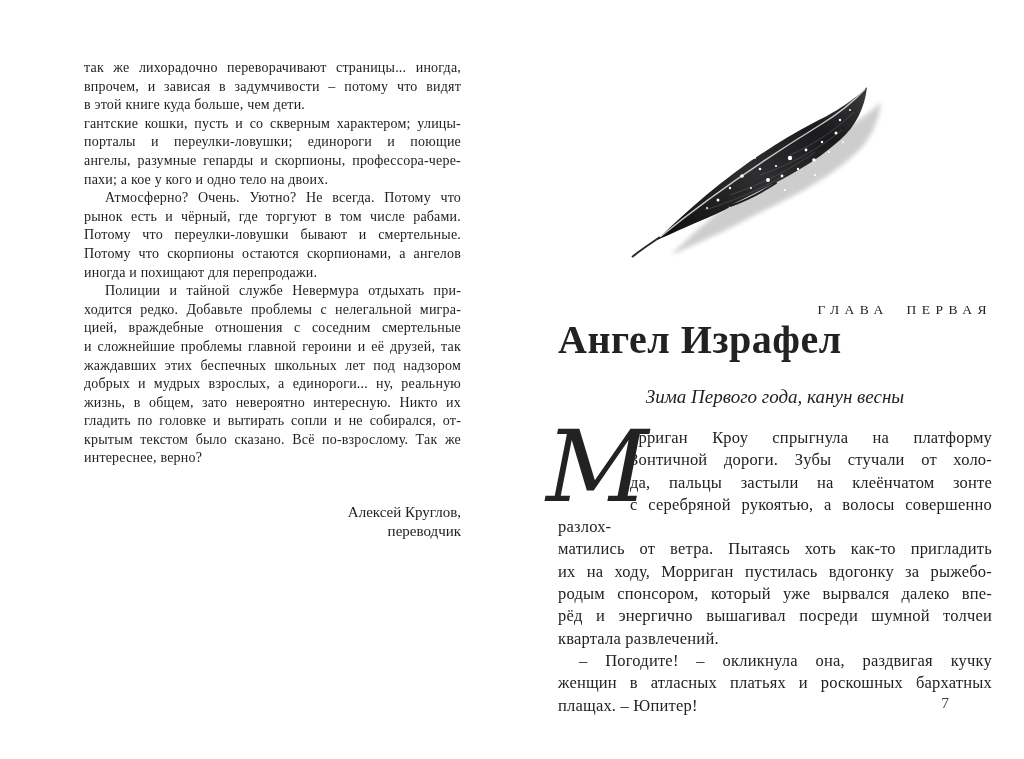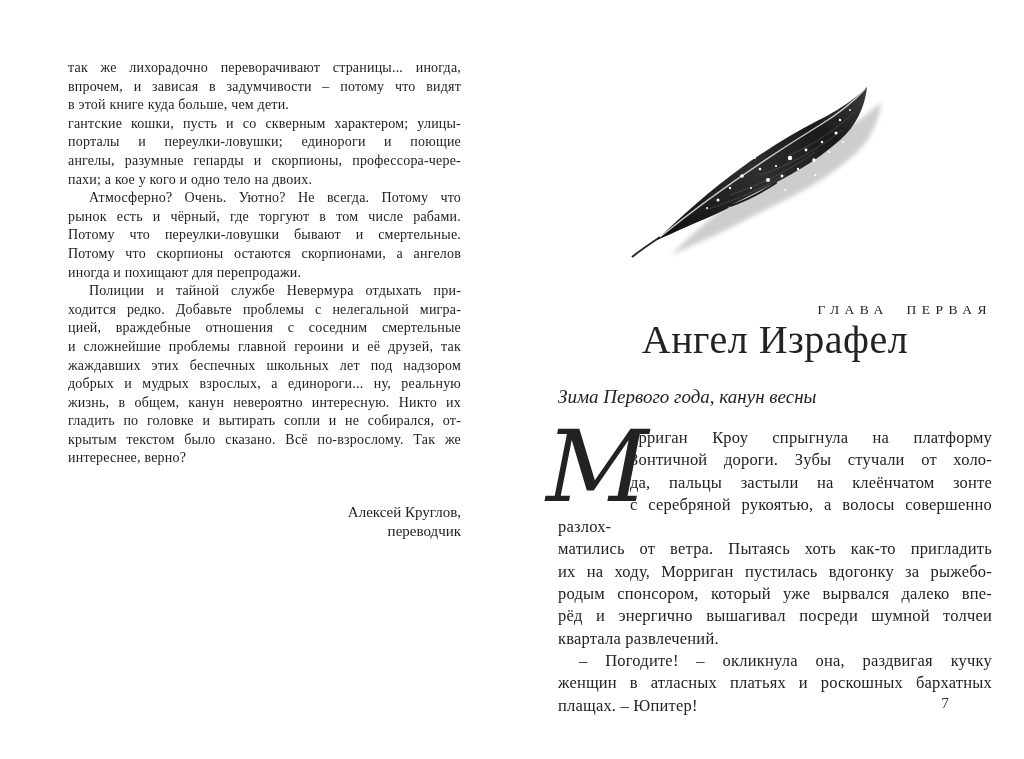--- a/index.html
+++ b/index.html
@@ -5,42 +5,42 @@
   html,body{margin:0;padding:0;}
   body{
     width:1024px;height:759px;background:#ffffff;
     font-family:"Liberation Serif","DejaVu Serif",serif;
     color:#222222;overflow:hidden;
   }
   .spread{position:relative;width:1024px;height:759px;background:#ffffff;}
 
   
   .left-page-text{position:absolute;left:68px;top:59px;width:393px;}
-  .left-page-text .line{font-size:14px;line-height:18.6px;letter-spacing:0.2px;}
+  .left-page-text .line{font-size:14px;line-height:18.6px;letter-spacing:0.2px;margin-left:16px;}
   .line{white-space:normal;}
   .line.j{text-align:justify;text-align-last:justify;}
   .line.i{text-indent:21px;}
   .signature{
     position:absolute;left:68px;top:503px;width:393px;
     text-align:right;font-size:15px;line-height:19px;
   }
 
   
   .right-page{position:absolute;left:558px;top:0;width:434px;height:759px;}
   .feather-wrap{position:absolute;left:52px;top:70px;width:300px;height:190px;}
   .chapter-label{
     position:absolute;top:302px;left:0;width:100%;text-align:right;
     font-size:13.5px;letter-spacing:5.5px;word-spacing:9px;font-weight:500;
   }
   .chapter-title{
-    position:absolute;top:318px;left:0;width:100%;text-align:center;
-    font-size:40px;line-height:44px;font-weight:normal;letter-spacing:0.5px;
+    position:absolute;top:318px;left:0;width:100%;text-align:left;
+    font-size:40px;line-height:44px;font-weight:bold;letter-spacing:0.5px;
   }
   .chapter-subtitle{
-    position:absolute;top:386px;left:0;width:100%;
+    position:absolute;top:386px;left:0;width:100%;text-align:center;
     font-style:italic;font-size:19px;
   }
   .chapter-body{position:absolute;top:427px;left:0;width:434px;}
   .chapter-body .line{font-size:16.5px;line-height:22.3px;letter-spacing:0.2px;}
   .dropcap{
     float:left;width:78px;height:66px;margin:2px 6px 0 -12px;
     font-style:italic;font-size:100px;line-height:76px;text-align:center;
     font-family:"DejaVu Serif","Liberation Serif",serif;
   }
   .page-number{
@@ -65,21 +65,21 @@
       <div class="line j">рынок есть и чёрный, где торгуют в том числе рабами.</div>
       <div class="line j">Потому что переулки-ловушки бывают и смертельные.</div>
       <div class="line j">Потому что скорпионы остаются скорпионами, а ангелов</div>
       <div class="line">иногда и похищают для перепродажи.</div>
       <div class="line j i">Полиции и тайной службе Невермура отдыхать при-</div>
       <div class="line j">ходится редко. Добавьте проблемы с нелегальной мигра-</div>
       <div class="line j">цией, враждебные отношения с соседним смертельные</div>
       <div class="line j">и сложнейшие проблемы главной героини и её друзей, так</div>
       <div class="line j">жаждавших этих беспечных школьных лет под надзором</div>
       <div class="line j">добрых и мудрых взрослых, а единороги... ну, реальную</div>
-      <div class="line j">жизнь, в общем, канун невероятно интересную. Никто их</div>
+      <div class="line j">жизнь, в общем, зато невероятно интересную. Никто их</div>
       <div class="line j">гладить по головке и вытирать сопли и не собирался, от-</div>
       <div class="line j">крытым текстом было сказано. Всё по-взрослому. Так же</div>
       <div class="line">интереснее, верно?</div>
     </div>
 
   <div class="signature">
     <div>Алексей Круглов,</div>
     <div>переводчик</div>
   </div>
 

